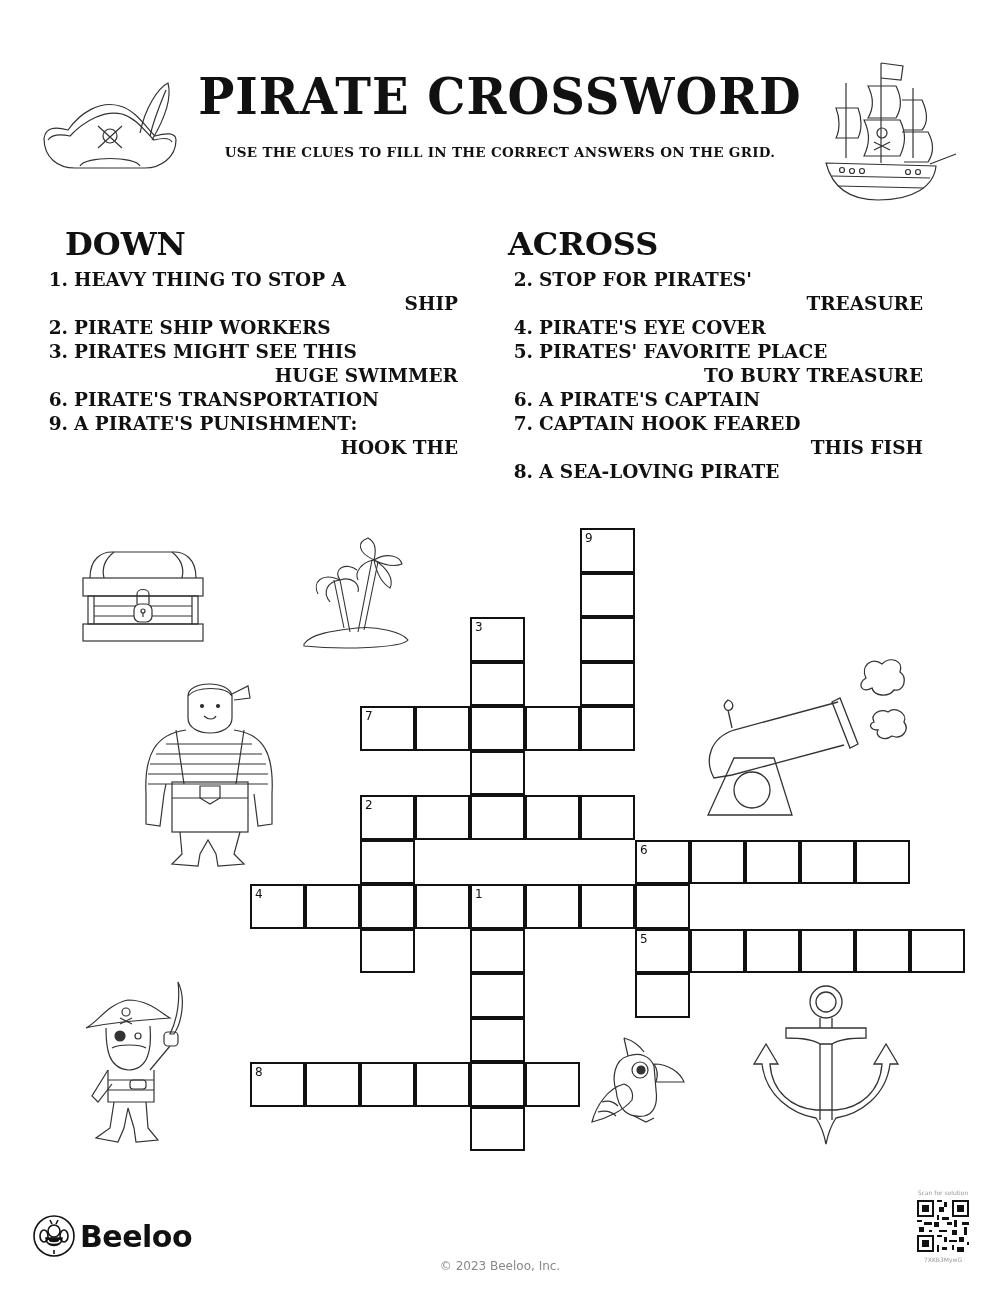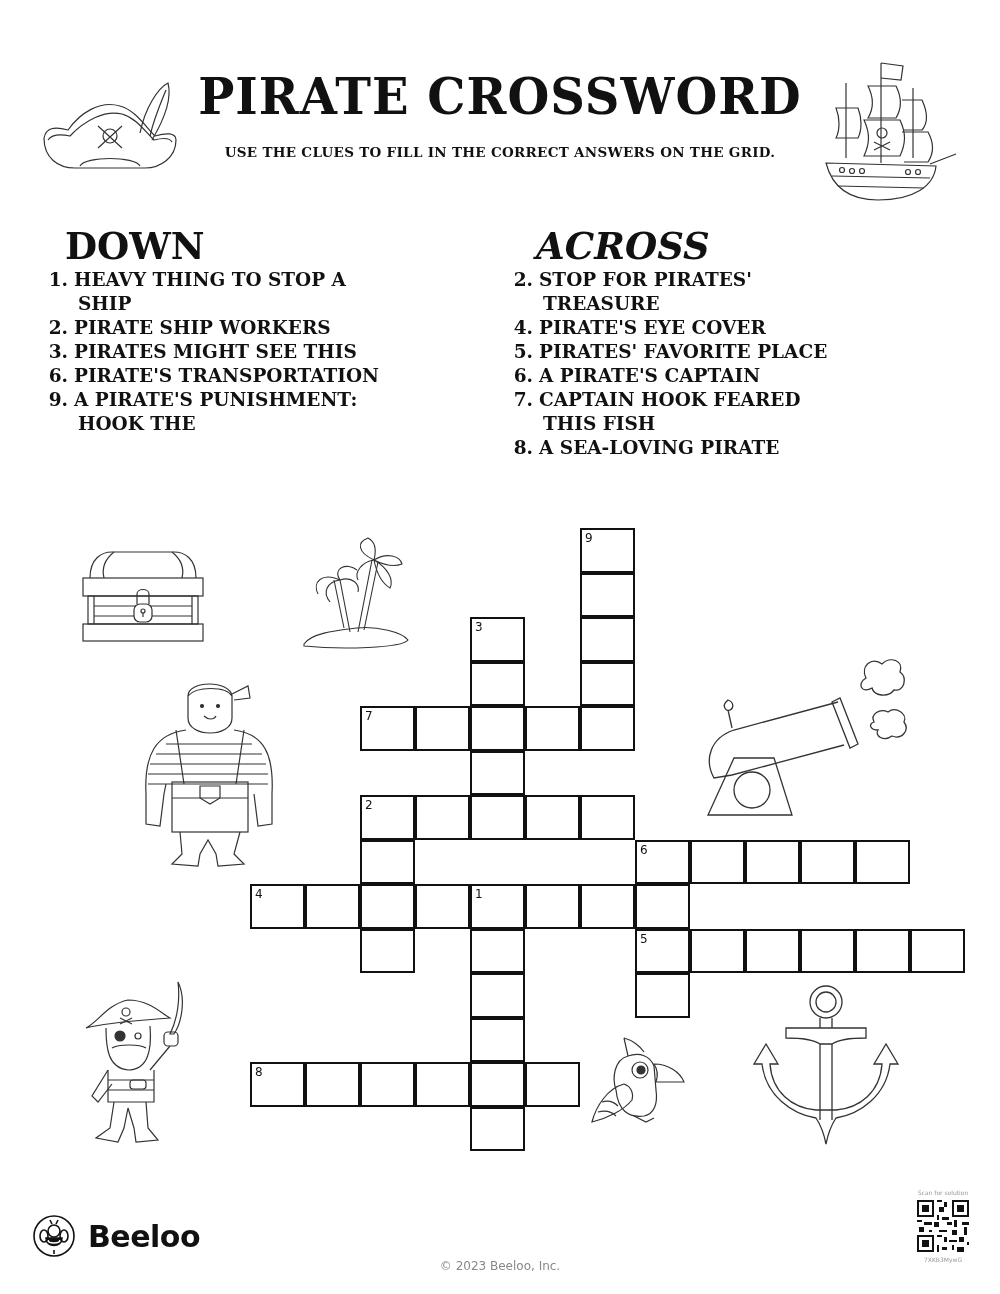--- a/index.html
+++ b/index.html
@@ -1,25 +1,25 @@
 <!DOCTYPE html>
 <html><head>
 <meta charset="utf-8">
 <style>
   html, body { margin: 0; padding: 0; background: #ffffff; }
   body { width: 1000px; height: 1294px; position: relative; overflow: hidden; font-family: "DejaVu Serif", serif; color: #111; }
   .abs { position: absolute; }
   .title { left: 0; width: 1000px; top: 68px; text-align: center; font-family: "DejaVu Serif", serif; font-weight: bold; font-size: 48px; letter-spacing: 1px; transform: scaleY(1.05); }
   .subtitle { left: 0; width: 1000px; top: 144px; text-align: center; font-family: "DejaVu Serif", serif; font-weight: bold; font-size: 13.5px; letter-spacing: 0.3px; }
-  .col-head { font-family: "DejaVu Serif", serif; font-weight: bold; font-size: 37px; line-height: 1; }
+  .col-head { font-family: "DejaVu Serif", serif; font-weight: bold; font-size: 32px; line-height: 1; }
   .clues { list-style: none; margin: 0; padding: 0; font-family: "DejaVu Serif", serif; font-weight: bold; font-size: 18.5px; line-height: 24px; }
   .clues li { display: flex; }
   .clues .num { width: 30px; flex: none; text-align: right; padding-right: 6px; }
   .clues .txt { flex: 1; }
-  .clues .txt .indent { display: block; padding-left: 4px; }
+  .clues .txt .indent { display: block; padding-left: 4px; text-align: right; }
   .cell { position: absolute; width: 55px; height: 44.5px; box-sizing: border-box; border: 2px solid #111; background: #fff; margin-left: -1px; margin-top: -1px; }
   .cell .n { position: absolute; left: 3px; top: 1px; font-family: "DejaVu Sans", sans-serif; font-size: 12px; line-height: 14px; color: #111; }
   .art { position: absolute; }
   .art svg { display: block; }
   .logo-text { font-family: "DejaVu Sans", sans-serif; font-weight: bold; font-size: 30px; letter-spacing: -0.5px; }
   .copyright { font-family: "DejaVu Sans", sans-serif; font-size: 12px; color: #888; }
   .qr-label { font-family: "DejaVu Sans", sans-serif; font-size: 6px; color: #999; text-align: center; }
 </style>
 </head>
 <body>
@@ -68,45 +68,45 @@
   <li>
       <span class="num">1.</span>
       <span class="txt"><span>HEAVY THING TO STOP A</span><span class="indent">SHIP</span></span>
     </li>
   <li>
       <span class="num">2.</span>
       <span class="txt"><span>PIRATE SHIP WORKERS</span></span>
     </li>
   <li>
       <span class="num">3.</span>
-      <span class="txt"><span>PIRATES MIGHT SEE THIS</span></span>
+      <span class="txt"><span>PIRATES MIGHT SEE THIS</span><span class="indent">HUGE SWIMMER</span></span>
     </li>
   <li>
       <span class="num">6.</span>
       <span class="txt"><span>PIRATE'S TRANSPORTATION</span></span>
     </li>
   <li>
       <span class="num">9.</span>
       <span class="txt"><span>A PIRATE'S PUNISHMENT:</span><span class="indent">HOOK THE</span></span>
     </li>
 </ul>
 
-<div class="abs col-head" style="left:536px;top:228px;font-style:italic;">ACROSS</div>
+<div class="abs col-head" style="left:508px;top:228px;">ACROSS</div>
 <ul class="abs clues" style="left:503px;top:268px;width:420px;">
   <li>
       <span class="num">2.</span>
       <span class="txt"><span>STOP FOR PIRATES'</span><span class="indent">TREASURE</span></span>
     </li>
   <li>
       <span class="num">4.</span>
       <span class="txt"><span>PIRATE'S EYE COVER</span></span>
     </li>
   <li>
       <span class="num">5.</span>
-      <span class="txt"><span>PIRATES' FAVORITE PLACE</span></span>
+      <span class="txt"><span>PIRATES' FAVORITE PLACE</span><span class="indent">TO BURY TREASURE</span></span>
     </li>
   <li>
       <span class="num">6.</span>
       <span class="txt"><span>A PIRATE'S CAPTAIN</span></span>
     </li>
   <li>
       <span class="num">7.</span>
       <span class="txt"><span>CAPTAIN HOOK FEARED</span><span class="indent">THIS FISH</span></span>
     </li>
   <li>
@@ -287,21 +287,21 @@
   <svg width="44" height="44" viewBox="0 0 44 44" fill="none" stroke="#111" stroke-width="1.6">
     <circle cx="22" cy="22" r="20"></circle>
     <circle cx="22" cy="17" r="6"></circle>
     <path d="M14 24 C 14 34, 30 34, 30 24 Z" fill="#111"></path>
     <path d="M16 26 C 16 30, 28 30, 28 26" stroke="#fff"></path>
     <path d="M20 10 L18 6 M24 10 L26 6"></path>
     <path d="M22 36 L22 40"></path>
     <ellipse cx="12" cy="22" rx="4" ry="6"></ellipse>
       <ellipse cx="32" cy="22" rx="4" ry="6"></ellipse>
   </svg>
-  <span class="logo-text" style="margin-left:12px;">Beeloo</span>
+  <span class="logo-text" style="margin-left:4px;">Beeloo</span>
 </div>
 
 <div class="abs copyright" style="left:0;width:1000px;top:1259px;text-align:center;">© 2023 Beeloo, Inc.</div>
 
 <div class="abs" style="left:910px;top:1189px;width:66px;">
   <div class="qr-label">Scan for solution</div>
   <svg width="52" height="52" viewBox="0 0 21 21" style="display:block;margin:4px auto 4px;" shape-rendering="crispEdges">
     <rect width="21" height="21" fill="#fff"></rect>
     <g fill="#111">
       <rect x="0" y="0" width="7" height="7"></rect>

